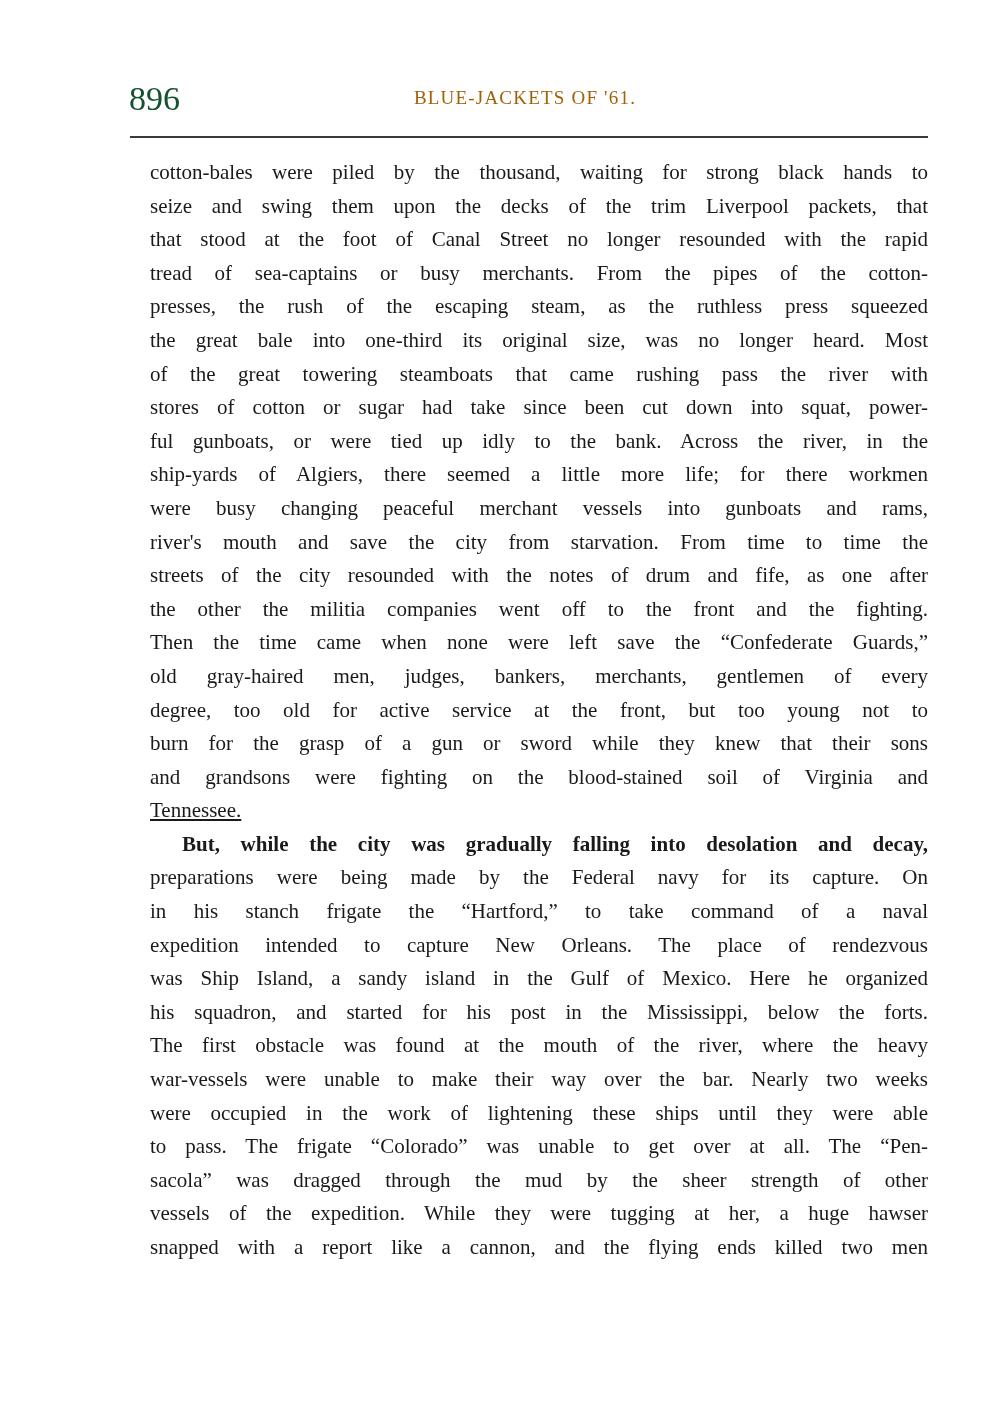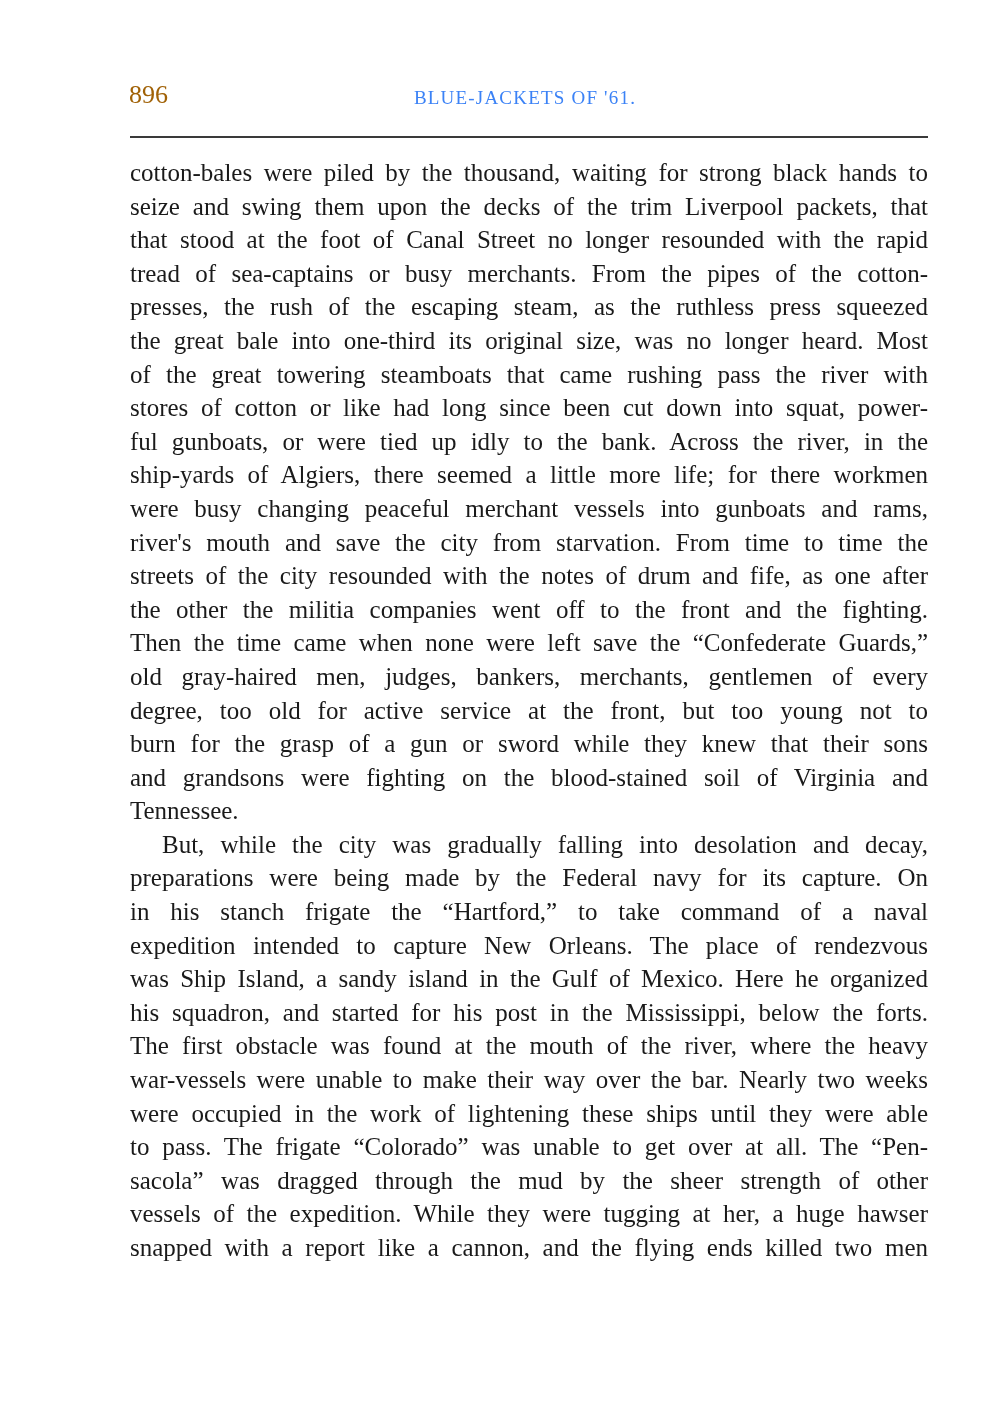--- a/index.html
+++ b/index.html
@@ -12,33 +12,33 @@
       height: 1406px;
       position: relative;
       overflow: hidden;
       color: #1a1a1a;
       font-family: "Liberation Serif", "DejaVu Serif", serif;
     }
     .page-number {
       position: absolute;
       left: 129px;
       top: 80px;
-      font-size: 26px;
+      font-size: 34px;
       letter-spacing: 0px;
-      color: #a16207;
+      color: #14532d;
     }
     .running-head {
       position: absolute;
       left: 0;
       width: 1000px;
       top: 87px;
       text-align: center;
       font-size: 19px;
       letter-spacing: 1.2px;
-      color: #3b82f6;
+      color: #a16207;
       padding-left: 50px;
       box-sizing: border-box;
     }
     .head-rule {
       position: absolute;
       left: 130px;
       width: 798px;
       top: 136px;
       height: 0;
       border-top: 2px solid #3a3a3a;
@@ -46,49 +46,52 @@
     .text-block {
       position: absolute;
       left: 130px;
       top: 156px;
       width: 798px;
     }
     .line {
       display: block;
       height: 33.6px;
       line-height: 33.6px;
-      font-size: 25px;
+      font-size: 21px;
       white-space: nowrap;
       text-align: justify;
       text-align-last: justify;
+      margin-left: 20px;
     }
     .line.last {
       text-align-last: left;
+      text-decoration: underline;
     }
     .line.indent {
       padding-left: 32px;
+      font-weight: bold;
     }
   </style>
 </head>
 <body>
 
 <div>
   <div class="page-number">896</div>
   <div class="running-head">BLUE-JACKETS OF '61.</div>
   <div class="head-rule"></div>
 
   <div class="text-block">
     <span class="line">cotton-bales were piled by the thousand, waiting for strong black hands to</span>
     <span class="line">seize and swing them upon the decks of the trim Liverpool packets, that</span>
     <span class="line">that stood at the foot of Canal Street no longer resounded with the rapid</span>
     <span class="line">tread of sea-captains or busy merchants.  From the pipes of the cotton-</span>
     <span class="line">presses, the rush of the escaping steam, as the ruthless press squeezed</span>
     <span class="line">the great bale into one-third its original size, was no longer heard.  Most</span>
     <span class="line">of the great towering steamboats that came rushing pass the river with</span>
-    <span class="line">stores of cotton or like had long since been cut down into squat, power-</span>
+    <span class="line">stores of cotton or sugar had take since been cut down into squat, power-</span>
     <span class="line">ful gunboats, or were tied up idly to the bank.  Across the river, in the</span>
     <span class="line">ship-yards of Algiers, there seemed a little more life; for there workmen</span>
     <span class="line">were busy changing peaceful merchant vessels into gunboats and rams,</span>
     <span class="line">river's mouth and save the city from starvation.  From time to time the</span>
     <span class="line">streets of the city resounded with the notes of drum and fife, as one after</span>
     <span class="line">the other the militia companies went off to the front and the fighting.</span>
     <span class="line">Then the time came when none were left save the “Confederate Guards,”</span>
     <span class="line">old gray-haired men, judges, bankers, merchants, gentlemen of every</span>
     <span class="line">degree, too old for active service at the front, but too young not to</span>
     <span class="line">burn for the grasp of a gun or sword while they knew that their sons</span>

